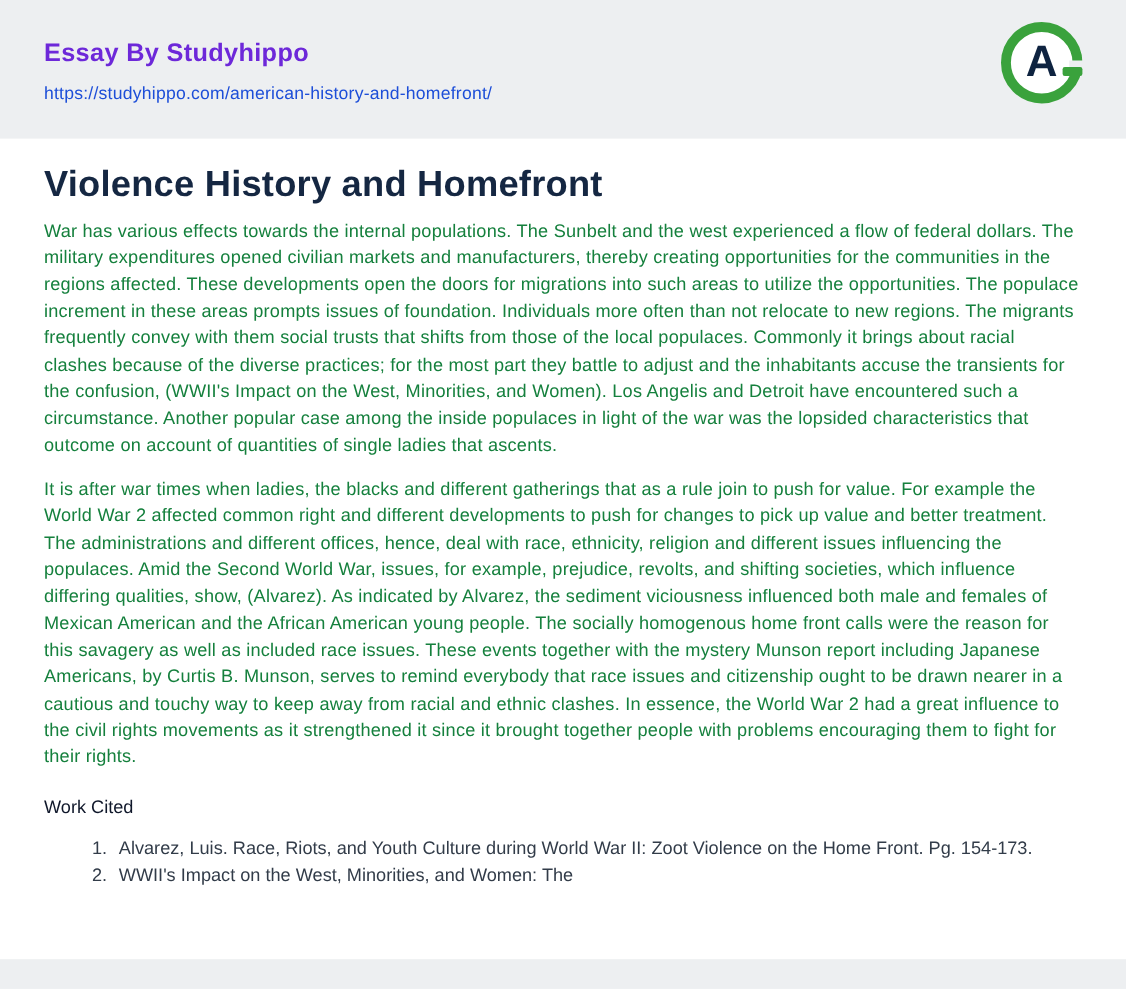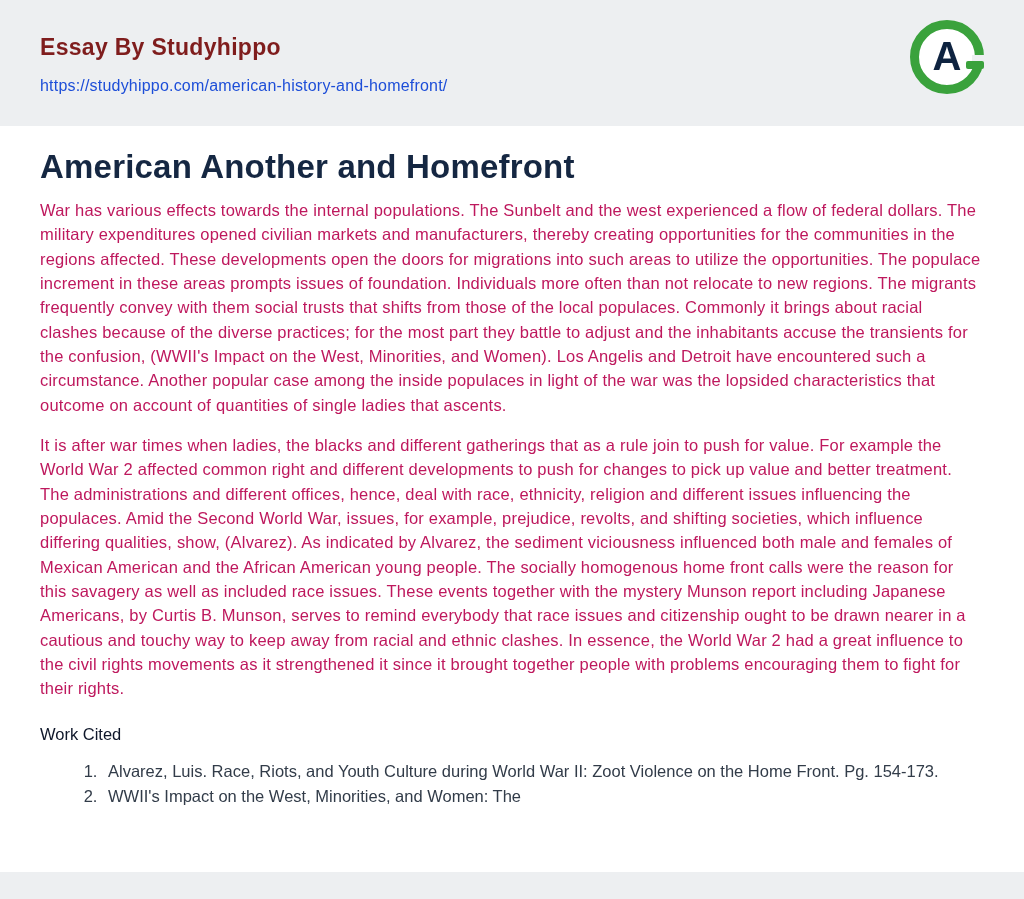--- a/index.html
+++ b/index.html
@@ -15,21 +15,21 @@
     color: #323c49;
   }
   
   .site-header {
     background: #edeff1;
     height: 126px;
     padding: 34px 40px 0 40px;
     position: relative;
   }
   .site-title {
-    color: #7f1d1d;
+    color: #6d28d9;
     font-size: 23px;
     font-weight: bold;
     letter-spacing: 0.3px;
     margin-bottom: 16px;
   }
   .site-url {
     color: #1d4ed8;
     font-size: 16px;
     text-decoration: none;
     letter-spacing: 0.2px;
@@ -83,21 +83,21 @@
     color: #152742;
     font-size: 33px;
     font-weight: bold;
     letter-spacing: 0.2px;
     margin-bottom: 12px;
   }
   .article p {
     font-size: 16.5px;
     line-height: 1.475;
     letter-spacing: 0.2px;
-    color: #be185d;
+    color: #15803d;
     margin-bottom: 16px;
   }
   .work-cited {
     font-size: 16.5px;
     color: #0f172a;
     margin: 24px 0 16px 0;
   }
   .citations {
     margin-left: 62px;
     font-size: 16.5px;
@@ -123,21 +123,21 @@
 
 <header class="site-header">
   <div class="site-title">Essay By Studyhippo</div>
   <a class="site-url" href="#">https://studyhippo.com/american-history-and-homefront/</a>
   <div class="logo">
     <span class="logo-letter">A</span>
   </div>
 </header>
 
 <main class="article">
-  <h1>American Another and Homefront</h1>
+  <h1>Violence History and Homefront</h1>
 
   <p>War has various effects towards the internal populations. The Sunbelt and the west experienced a flow of federal dollars. The military expenditures opened civilian markets and manufacturers, thereby creating opportunities for the communities in the regions affected. These developments open the doors for migrations into such areas to utilize the opportunities. The populace increment in these areas prompts issues of foundation. Individuals more often than not relocate to new regions. The migrants frequently convey with them social trusts that shifts from those of the local populaces. Commonly it brings about racial clashes because of the diverse practices; for the most part they battle to adjust and the inhabitants accuse the transients for the confusion, (WWII's Impact on the West, Minorities, and Women). Los Angelis and Detroit have encountered such a circumstance. Another popular case among the inside populaces in light of the war was the lopsided characteristics that outcome on account of quantities of single ladies that ascents.</p>
 
   <p>It is after war times when ladies, the blacks and different gatherings that as a rule join to push for value. For example the World War 2 affected common right and different developments to push for changes to pick up value and better treatment. The administrations and different offices, hence, deal with race, ethnicity, religion and different issues influencing the populaces. Amid the Second World War, issues, for example, prejudice, revolts, and shifting societies, which influence differing qualities, show, (Alvarez). As indicated by Alvarez, the sediment viciousness influenced both male and females of Mexican American and the African American young people. The socially homogenous home front calls were the reason for this savagery as well as included race issues. These events together with the mystery Munson report including Japanese Americans, by Curtis B. Munson, serves to remind everybody that race issues and citizenship ought to be drawn nearer in a cautious and touchy way to keep away from racial and ethnic clashes. In essence, the World War 2 had a great influence to the civil rights movements as it strengthened it since it brought together people with problems encouraging them to fight for their rights.</p>
 
   <div class="work-cited">Work Cited</div>
 
   <ol class="citations">
     <li>Alvarez, Luis. Race, Riots, and Youth Culture during World War II: Zoot Violence on the Home Front. Pg. 154-173.</li>
     <li>WWII's Impact on the West, Minorities, and Women: The</li>

